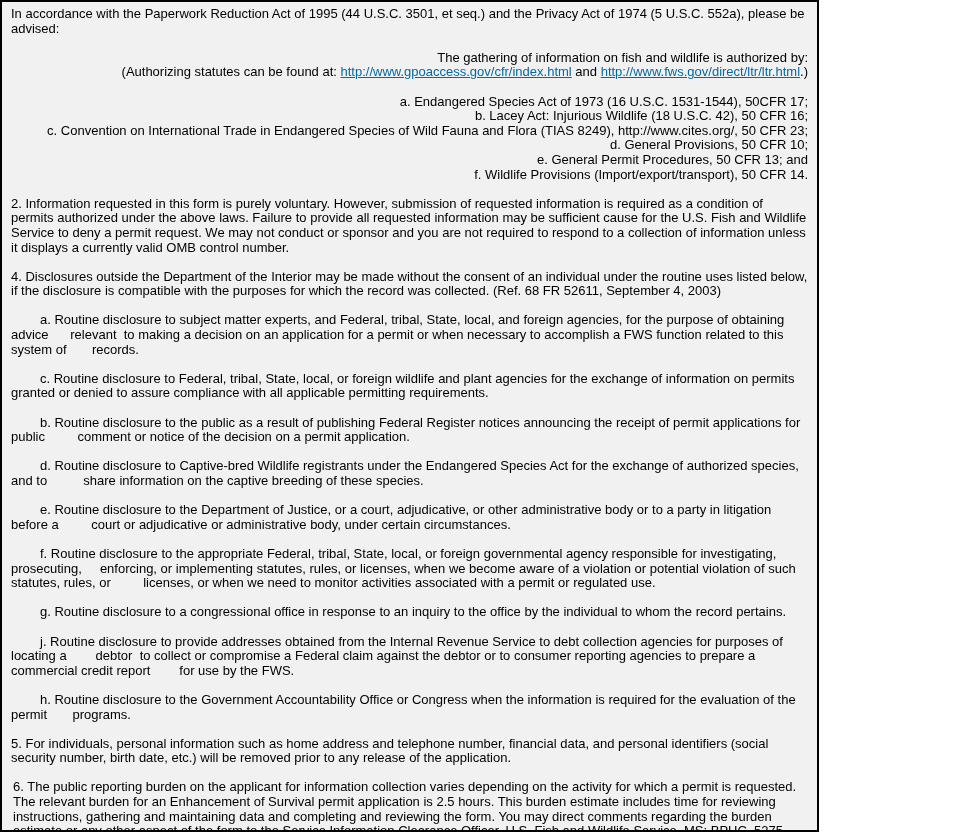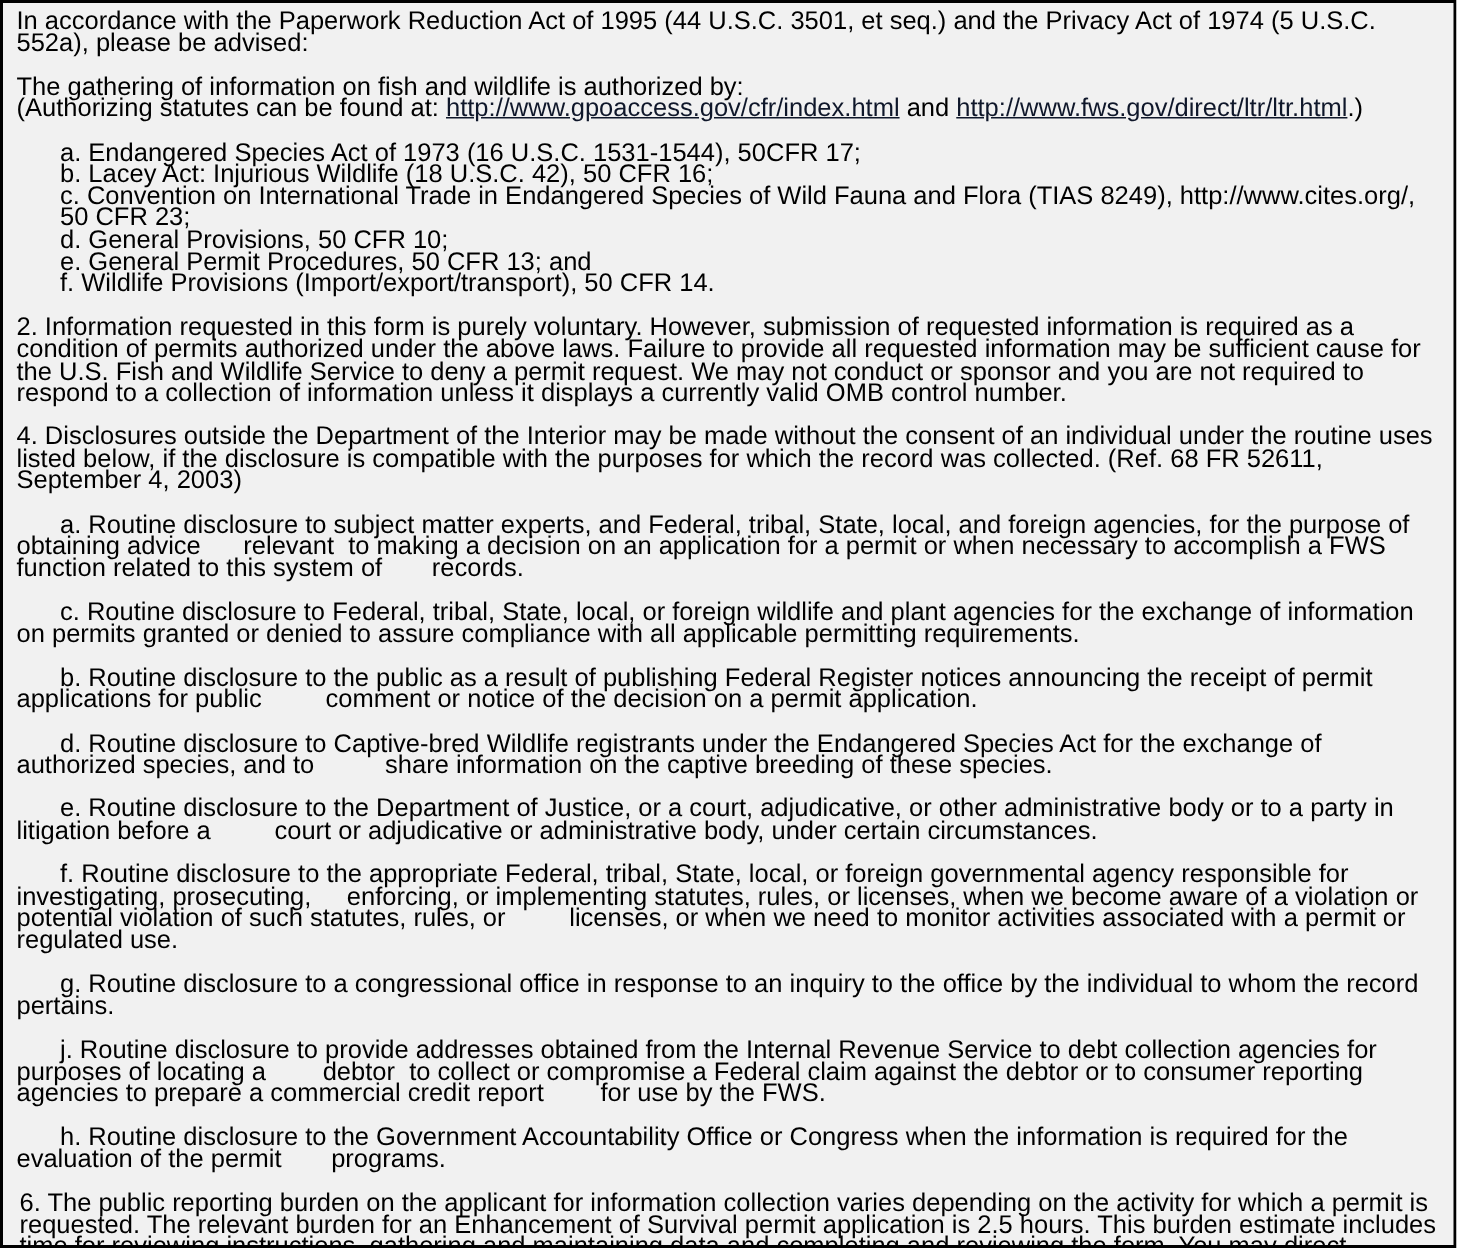--- a/index.html
+++ b/index.html
@@ -1,41 +1,41 @@
 <!DOCTYPE html>
 <html><head>
 <meta charset="utf-8">
 <style>
   * { box-sizing: border-box; }
   html, body { margin: 0; padding: 0; background: #ffffff; }
   .doc {
-    width: 971px;
+    width: 819px;
     height: 832px;
     background: #f1f1f1;
     border: 2px solid #000000;
     padding: 5px 9px 0 9px;
     font-family: "Liberation Sans", "DejaVu Sans", sans-serif;
-    font-size: 17px;
+    font-size: 13px;
     line-height: 14.6px;
     color: #000000;
     overflow: hidden;
   }
   .para {
     margin: 0 0 14.6px 0;
     white-space: pre-wrap;
   }
   .tight { margin: 2px; }
-  .block { margin: 0 0 14.6px 0; }
+  .block { margin: 0 0 14.6px 0; text-align: right; }
   .statute {
     padding-left: 29px;
     white-space: pre-wrap;
   }
   .sub { text-indent: 29px; }
   .doc-link {
-    color: #0f172a;
+    color: #0369a1;
     text-decoration: underline;
     cursor: pointer;
   }
 </style>
 </head>
 <body>
 
 <div class="doc">
 
   <p class="para">In accordance with the Paperwork Reduction Act of 1995 (44 U.S.C. 3501, et seq.) and the Privacy Act of 1974 (5 U.S.C. 552a), please be advised:</p>
@@ -62,16 +62,17 @@
   <p class="para sub">a. Routine disclosure to subject matter experts, and Federal, tribal, State, local, and foreign agencies, for the purpose of obtaining advice      relevant  to making a decision on an application for a permit or when necessary to accomplish a FWS function related to this system of       records.</p>
   <p class="para sub">c. Routine disclosure to Federal, tribal, State, local, or foreign wildlife and plant agencies for the exchange of information on permits granted or denied to assure compliance with all applicable permitting requirements.</p>
   <p class="para sub">b. Routine disclosure to the public as a result of publishing Federal Register notices announcing the receipt of permit applications for public         comment or notice of the decision on a permit application.</p>
   <p class="para sub">d. Routine disclosure to Captive-bred Wildlife registrants under the Endangered Species Act for the exchange of authorized species, and to          share information on the captive breeding of these species.</p>
   <p class="para sub">e. Routine disclosure to the Department of Justice, or a court, adjudicative, or other administrative body or to a party in litigation before a         court or adjudicative or administrative body, under certain circumstances.</p>
   <p class="para sub">f. Routine disclosure to the appropriate Federal, tribal, State, local, or foreign governmental agency responsible for investigating, prosecuting,     enforcing, or implementing statutes, rules, or licenses, when we become aware of a violation or potential violation of such statutes, rules, or         licenses, or when we need to monitor activities associated with a permit or regulated use.</p>
   <p class="para sub">g. Routine disclosure to a congressional office in response to an inquiry to the office by the individual to whom the record pertains.</p>
   <p class="para sub">j. Routine disclosure to provide addresses obtained from the Internal Revenue Service to debt collection agencies for purposes of locating a        debtor  to collect or compromise a Federal claim against the debtor or to consumer reporting agencies to prepare a commercial credit report        for use by the FWS.</p>
   <p class="para sub">h. Routine disclosure to the Government Accountability Office or Congress when the information is required for the evaluation of the permit       programs.</p>
 
+  <p class="para">5. For individuals, personal information such as home address and telephone number, financial data, and personal identifiers (social security number, birth date, etc.) will be removed prior to any release of the application.</p>
 
   <p class="para tight">6. The public reporting burden on the applicant for information collection varies depending on the activity for which a permit is requested. The relevant burden for an Enhancement of Survival permit application is 2.5 hours. This burden estimate includes time for reviewing instructions, gathering and maintaining data and completing and reviewing the form. You may direct comments regarding the burden estimate or any other aspect of the form to the Service Information Clearance Officer, U.S. Fish and Wildlife Service, MS: BPHC, 5275 Leesburg Pike, Falls Church, VA  22041-3803.</p>
 
 </div>
 
 </body></html>

